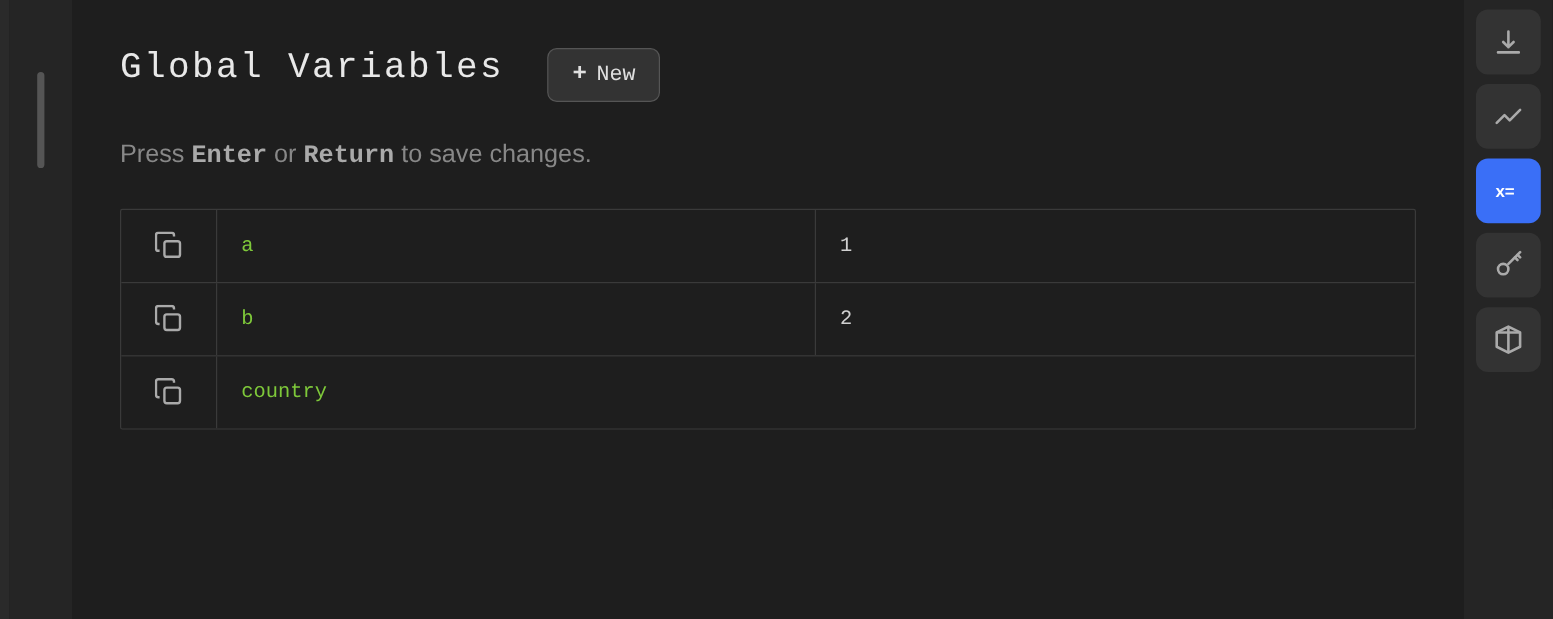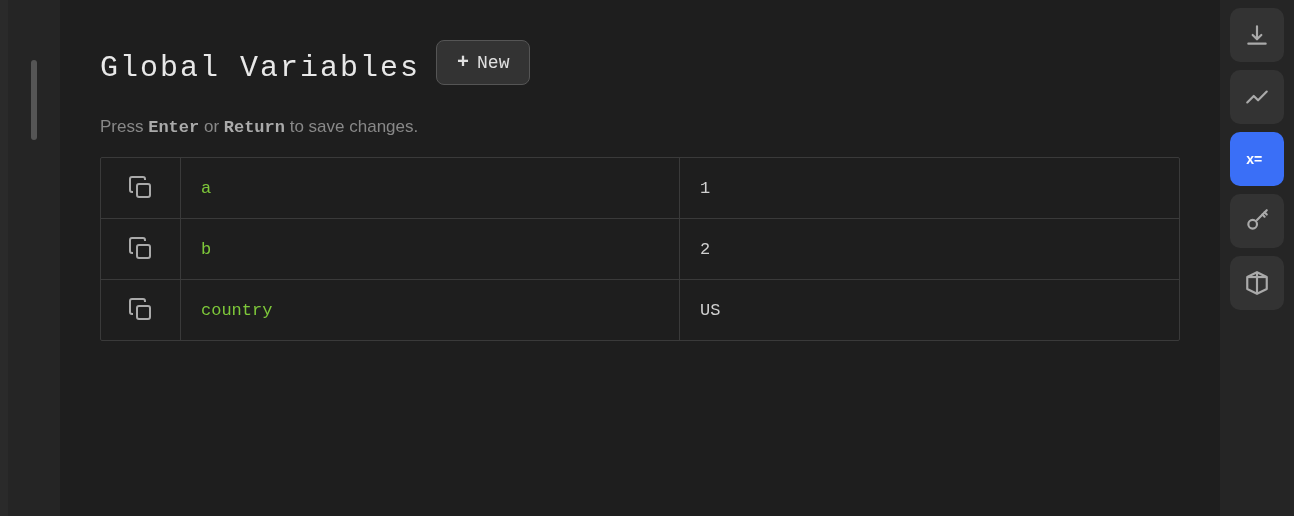--- a/index.html
+++ b/index.html
@@ -43,22 +43,22 @@
     .main-content {
       flex: 1;
       background-color: #1e1e1e;
       padding: 40px 40px 40px 40px;
       overflow: hidden;
     }
 
     
     .header-row {
       display: flex;
-      align-items: flex-end;
-      gap: 16px;
+      align-items: flex-start;
+      gap: 36px;
       margin-bottom: 32px;
     }
 
     .page-title {
       font-size: 30px;
       font-weight: 400;
       color: #e8e8e8;
       letter-spacing: 2px;
       font-family: 'Courier New', Courier, monospace;
     }
@@ -79,22 +79,22 @@
 
     .new-button .plus-icon {
       font-size: 20px;
       font-weight: bold;
       color: #e0e0e0;
     }
 
     
     .hint-text {
       color: #888;
-      font-size: 17px;
-      margin-bottom: 20px;
+      font-size: 21px;
+      margin-bottom: 32px;
       font-family: Arial, sans-serif;
     }
 
     .hint-text strong {
       color: #aaa;
       font-family: 'Courier New', Courier, monospace;
       font-weight: 700;
     }
 
     .table-row {
@@ -259,23 +259,20 @@
         <span class="copy-icon">
           <svg viewBox="0 0 24 24">
             <rect x="8" y="8" width="13" height="13" rx="2"></rect>
             <path d="M4 16H3a2 2 0 01-2-2V3a2 2 0 012-2h11a2 2 0 012 2v1"></path>
           </svg>
         </span>
       </div>
       <div class="table-cell">
         <span class="var-name">country</span>
       </div>
-      <div class="table-cell">
-        <span class="var-value">US</span>
-      </div>
     </div>
 
   </div>
 
 </div>
 
 <div class="right-sidebar">
 
   <div class="sidebar-icon-btn">
     <svg viewBox="0 0 24 24">

